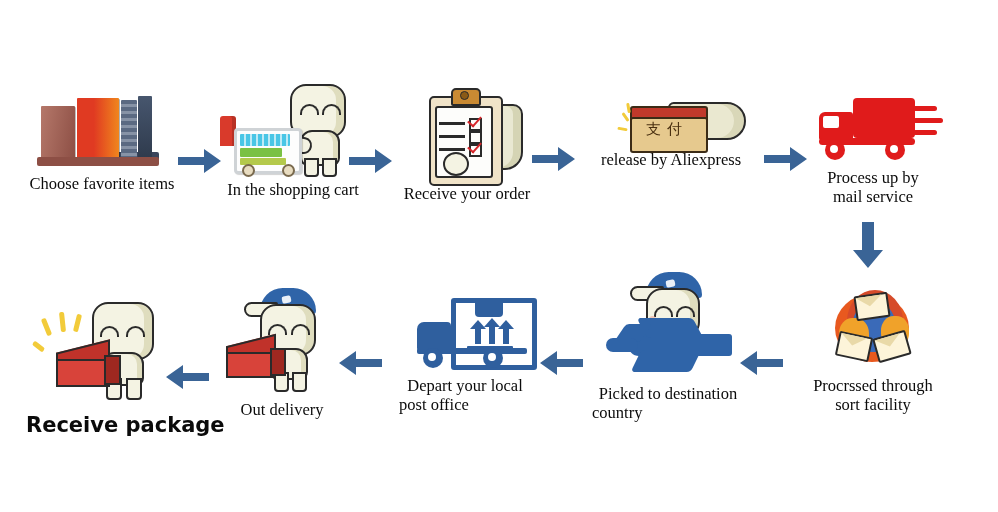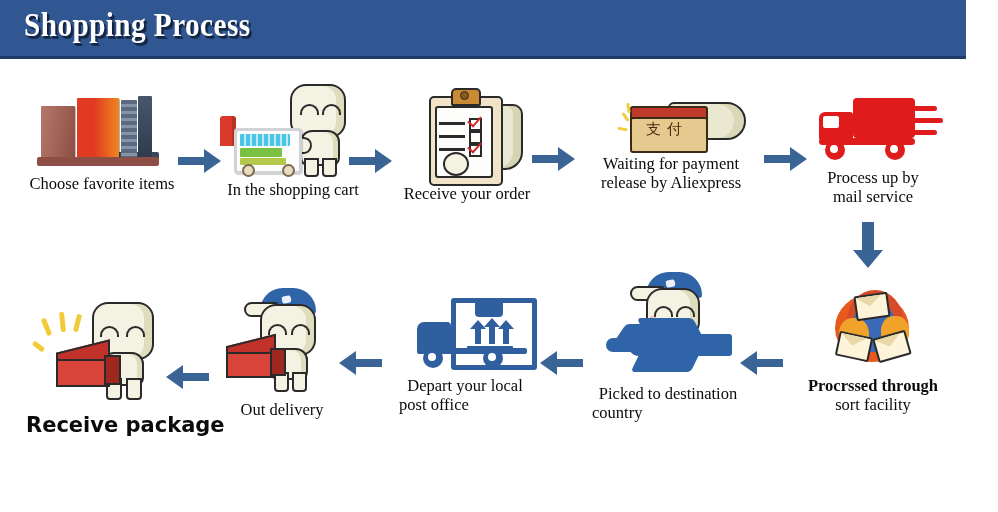--- a/index.html
+++ b/index.html
@@ -155,23 +155,20 @@
   .pkg { position:absolute; }
   .pkg-top { position:absolute; background:#c0322a; transform:skewY(-14deg); border:2px solid #2a2a2a; }
   .pkg-front { position:absolute; background:#d8433a; border:2px solid #2a2a2a; }
   .pkg-side { position:absolute; background:#9e2820; border:2px solid #2a2a2a; }
 </style>
 </head>
 <body>
 
 <div id="root">
 
-  <div class="banner">
-    <div class="banner-title">Shopping Process</div>
-  </div>
 
   <div class="step" style="left:12px; top:96px; width:180px;">
     <div class="art" style="width:130px;height:78px;">
       <div class="shelf">
         <div class="shelf-shadow"></div>
         <div class="book bk1"></div>
         <div class="book bk2"></div>
         <div class="book bk3"></div>
         <div class="book bk4"></div>
         <div class="shelf-base"></div>
@@ -249,21 +246,20 @@
       <div class="stamp" style="position:absolute; left:24px; top:2px; width:120px; height:48px;">
         <div class="stamp-hand" style="left:38px; top:0px;"></div>
         <div class="stamp-red" style="left:0px; top:4px;"></div>
         <div class="stamp-body" style="left:0px; top:15px;"></div>
         <div class="stamp-cn" style="left:0px; top:18px;">支付</div>
         <div class="spark" style="left:-6px; top:10px; transform:rotate(-35deg);"></div>
         <div class="spark" style="left:-9px; top:22px; transform:rotate(-80deg);"></div>
         <div class="spark" style="left:-3px; top:1px; transform:rotate(-10deg);"></div>
       </div>
     </div>
-    <div class="label" style="margin-top:4px;">Waiting for payment</div>
     <div class="label">release by Aliexpress</div>
   </div>
 
   <div class="arrow" style="left:764px; top:144px;">
     <svg width="44" height="30" viewBox="0 0 44 30">
         <path d="M0 11 H26 V3 L43 15 L26 27 V19 H0 Z" fill="#3a6496"></path>
       </svg>
   </div>
 
   <div class="step" style="left:798px; top:96px; width:150px;">
@@ -300,21 +296,21 @@
         <div class="sb-blob" style="left:6px;  top:6px;  width:74px; height:68px; background:#e8591f;"></div>
         <div class="sb-blob" style="left:18px; top:2px;  width:56px; height:62px; background:#d64b2a;"></div>
         <div class="sb-blob" style="left:24px; top:16px; width:42px; height:48px; background:#3a6ab8; border-radius:40%;"></div>
         <div class="sb-blob" style="left:10px; top:30px; width:30px; height:34px; background:#f0a22a; border-radius:45%;"></div>
         <div class="sb-blob" style="left:52px; top:28px; width:28px; height:32px; background:#f0a22a; border-radius:45%;"></div>
         <div class="envp" style="left:26px; top:6px;  transform:rotate(-8deg);"></div>
         <div class="envp" style="left:8px;  top:46px; transform:rotate(12deg);"></div>
         <div class="envp" style="left:46px; top:46px; transform:rotate(-16deg);"></div>
       </div>
     </div>
-    <div class="label" style="margin-top:4px;font-weight:bold;">Procrssed through</div>
+    <div class="label" style="margin-top:4px;">Procrssed through</div>
     <div class="label">sort facility</div>
   </div>
 
   <div class="arrow" style="left:740px; top:348px;">
     <svg width="44" height="30" viewBox="0 0 44 30">
         <path d="M43 11 H17 V3 L0 15 L17 27 V19 H43 Z" fill="#3a6496"></path>
       </svg>
   </div>
 
   <div class="step" style="left:578px; top:272px; width:180px;">

